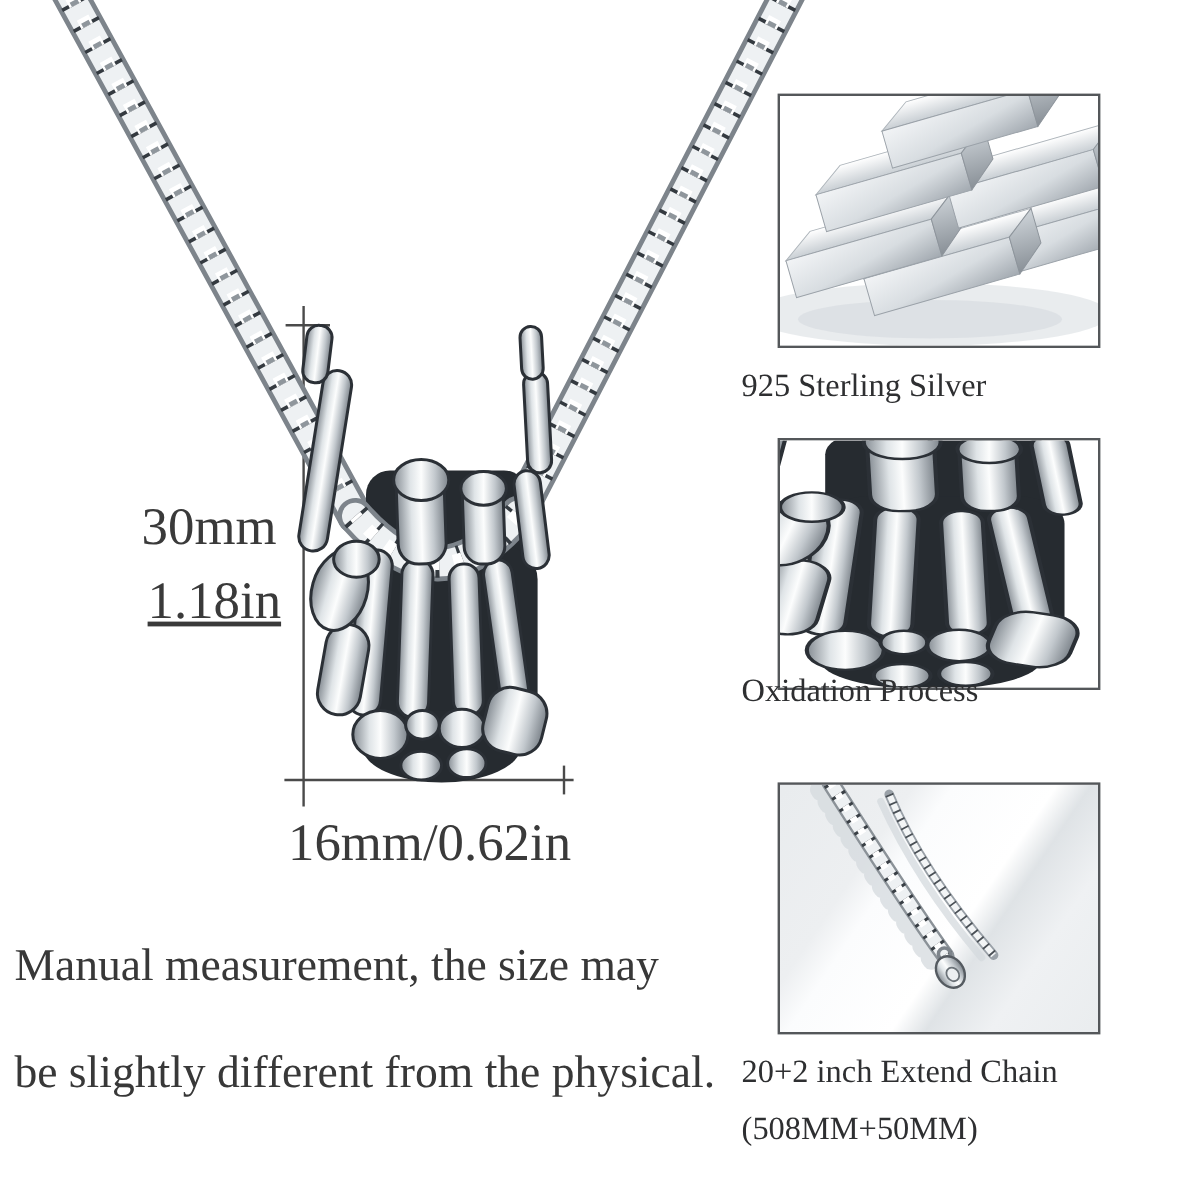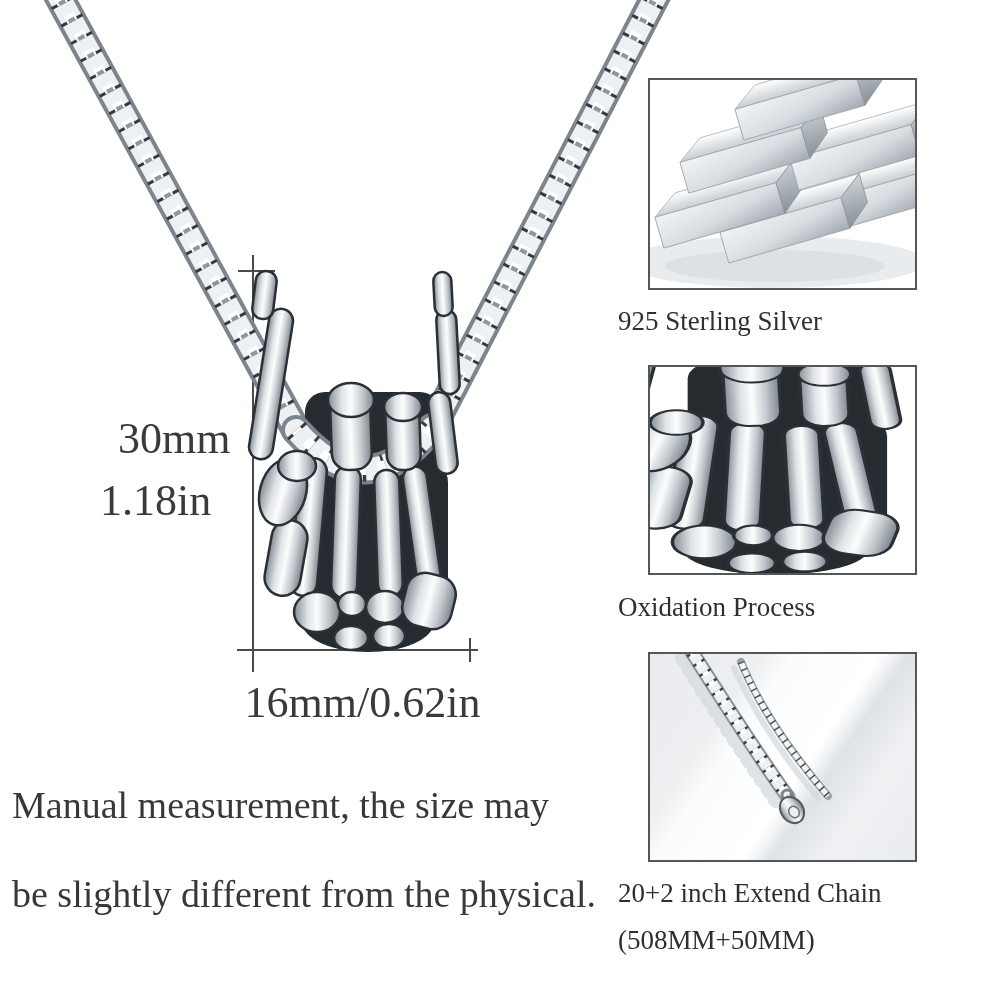--- a/index.html
+++ b/index.html
@@ -24,21 +24,21 @@
   .e2{fill:none;stroke:#f3f5f6;stroke-width:5;}
   .e3{fill:none;stroke:#4a5056;stroke-width:7;stroke-dasharray:1.5 6;}
   .shadowline{fill:none;stroke:#d4d9dd;stroke-linecap:round;opacity:.75;}
 
   .bone{fill:url(#gB);stroke:#2b3036;stroke-width:2.5;}
   .crev{fill:#262b30;stroke:none;}
   .dimline{stroke:#4a4a4a;stroke-width:2;fill:none;}
 
   .label{position:absolute;color:#3a3a3a;white-space:nowrap;}
   .dim-text{font-size:44px;}
-  .width-text{width:245px;text-align:center;}
+  .width-text{width:245px;}
   .disclaimer{width:620px;text-align:left;font-size:38px;color:#383838;}
 
   .panel{position:absolute;left:648px;width:269px;border:2px solid #54575a;background:#ffffff;
          box-sizing:border-box;overflow:hidden;}
   .panel svg{width:100%;height:100%;}
   .caption{position:absolute;left:618px;width:330px;text-align:left;font-size:27px;color:#2e2f31;}
 
   
   .iTop{fill:url(#iTopG);stroke:#aeb5bb;stroke-width:.8;}
   .iFront{fill:url(#iFrontG);stroke:#9aa1a8;stroke-width:.8;}
@@ -150,21 +150,21 @@
       <path class="c1" d="M296,430 Q366,510 432,428"></path>
       <path class="c2" d="M296,430 Q366,510 432,428"></path>
       <path class="c3" d="M296,430 Q366,510 432,428"></path>
       <path class="c4" d="M296,430 Q366,510 432,428"></path>
     </g>
 
     <use href="#hand-bones"></use>
   </svg>
 
   <div class="label dim-text" style="left:118px;top:413px;font-family:Liberation Serif, serif;">30mm</div>
-  <div class="label dim-text" style="left:100px;top:475px;">1.18in</div>
+  <div class="label dim-text" style="left:123px;top:475px;text-decoration:underline;">1.18in</div>
   <div class="label dim-text width-text" style="left:240px;top:677px;">16mm/0.62in</div>
 
   <div class="label disclaimer" style="left:12px;top:783px;">Manual measurement, the size may</div>
   <div class="label disclaimer" style="left:12px;top:872px;">be slightly different from the physical.</div>
 
   <div class="panel" style="top:78px;height:212px;">
     <svg viewBox="0 0 265 208">
       <rect x="0" y="0" width="265" height="208" fill="#ffffff"></rect>
       <ellipse cx="125" cy="182" rx="150" ry="26" fill="#e3e7ea" opacity="0.8"></ellipse>
       <ellipse cx="125" cy="186" rx="110" ry="16" fill="#d6dbdf" opacity="0.6"></ellipse>
@@ -205,21 +205,21 @@
   </div>
   <div class="caption" style="top:306px;">925 Sterling Silver</div>
 
   <div class="panel" style="top:365px;height:210px;">
     <svg viewBox="278 398 190 252" preserveAspectRatio="none">
       <rect x="278" y="398" width="190" height="252" fill="#ffffff"></rect>
       <use href="#hand-back"></use>
       <use href="#hand-bones"></use>
     </svg>
   </div>
-  <div class="caption" style="top:592px;">Oxidation Process</div>
+  <div class="caption" style="top:560px;">Oxidation Process</div>
 
   <div class="panel" style="top:652px;height:210px;">
     <svg viewBox="648 652 265 206">
       <rect x="648" y="652" width="265" height="206" fill="url(#paper)"></rect>
 
       <path class="shadowline" style="stroke-width:14;stroke-dasharray:3 9;" d="M680,656 C714,712 752,768 776,802"></path>
       <path class="shadowline" style="stroke-width:6;" d="M732,666 C752,710 782,756 816,796"></path>
 
       <g>
         <path class="m1" d="M690,650 C725,705 762,762 786,795"></path>

